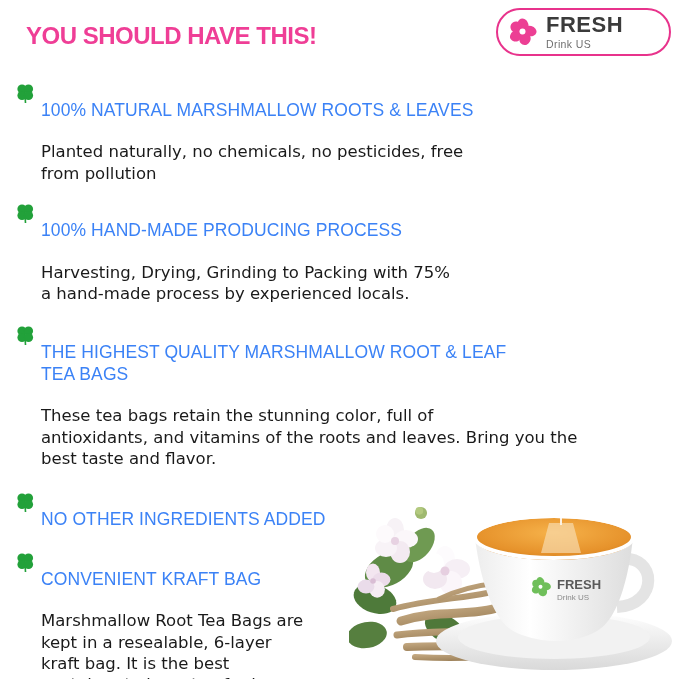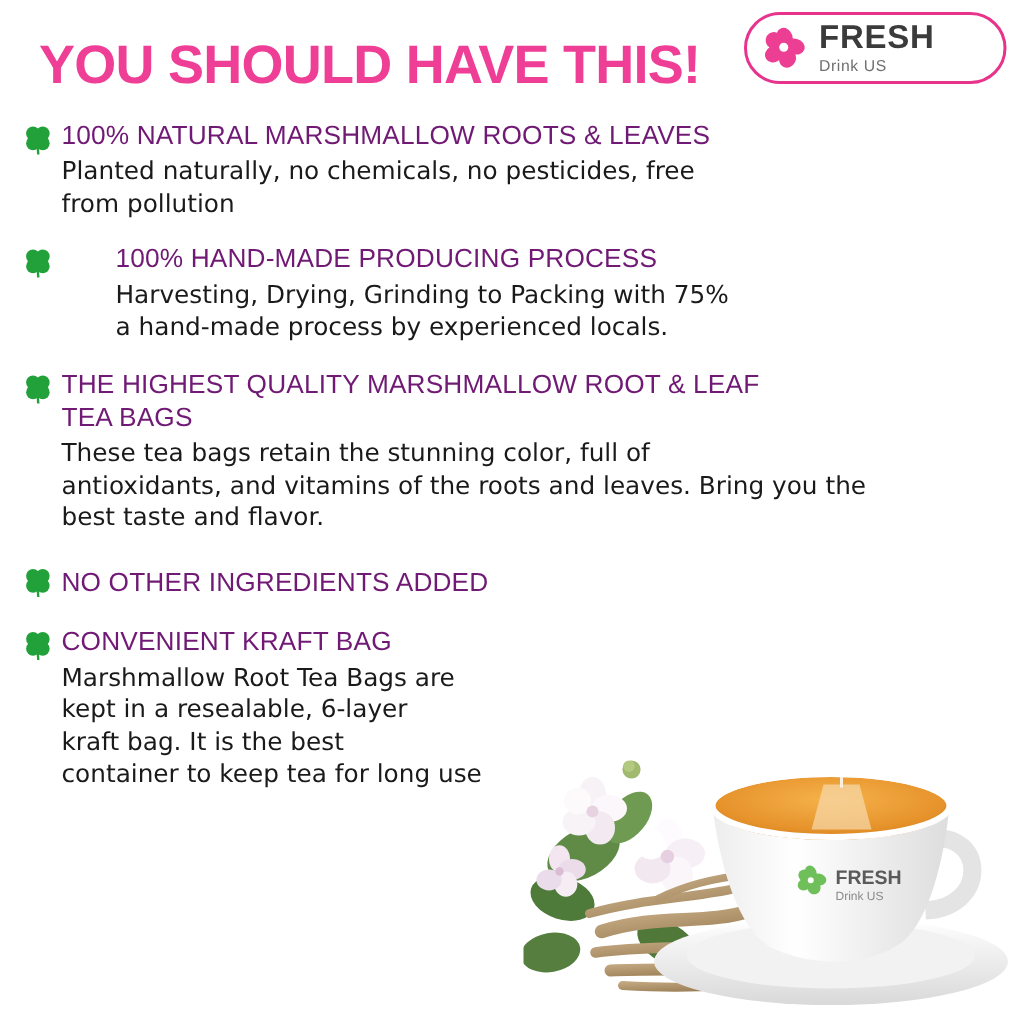--- a/index.html
+++ b/index.html
@@ -57,21 +57,21 @@
     letter-spacing: 0.4px;
   }
 
   
   .headline {
     position: absolute;
     top: 22px;
     left: 26px;
     font-family: "Liberation Sans", sans-serif;
     font-weight: bold;
-    font-size: 36px;
+    font-size: 24px;
     letter-spacing: -0.5px;
     color: #ef3e96;
     white-space: nowrap;
   }
 
   
   .features {
     position: absolute;
     top: 80px;
     left: 14px;
@@ -92,38 +92,39 @@
   .clover svg { display: block; }
   .feature-body {
     flex: 1 1 auto;
     padding-left: 5px;
   }
   .f-title {
     font-family: "Liberation Sans", sans-serif;
     font-size: 17.5px;
     font-weight: normal;
     letter-spacing: 0.1px;
-    color: #701a75;
+    color: #3b82f6;
     line-height: 1.22;
     text-transform: uppercase;
+    margin-top: 20px;
   }
   .f-desc {
     font-family: "DejaVu Sans", sans-serif;
     font-size: 16.5px;
     color: #1a1a1a;
     line-height: 1.3;
-    margin-top: 2px;
+    margin-top: 20px;
     white-space: pre-line;
   }
 
   
   .feature.f1 { margin-bottom: 16px; }
-  .feature.f2 { margin-bottom: 18px; gap: 36px; }
+  .feature.f2 { margin-bottom: 18px; }
   .feature.f3 { margin-bottom: 20px; }
-  .feature.f4 { margin-bottom: 18px; align-items: flex-end; }
+  .feature.f4 { margin-bottom: 18px; }
 
   
   .photo {
     position: absolute;
     right: 0;
     bottom: 0;
     width: 330px;
     height: 230px;
     pointer-events: none;
   }

